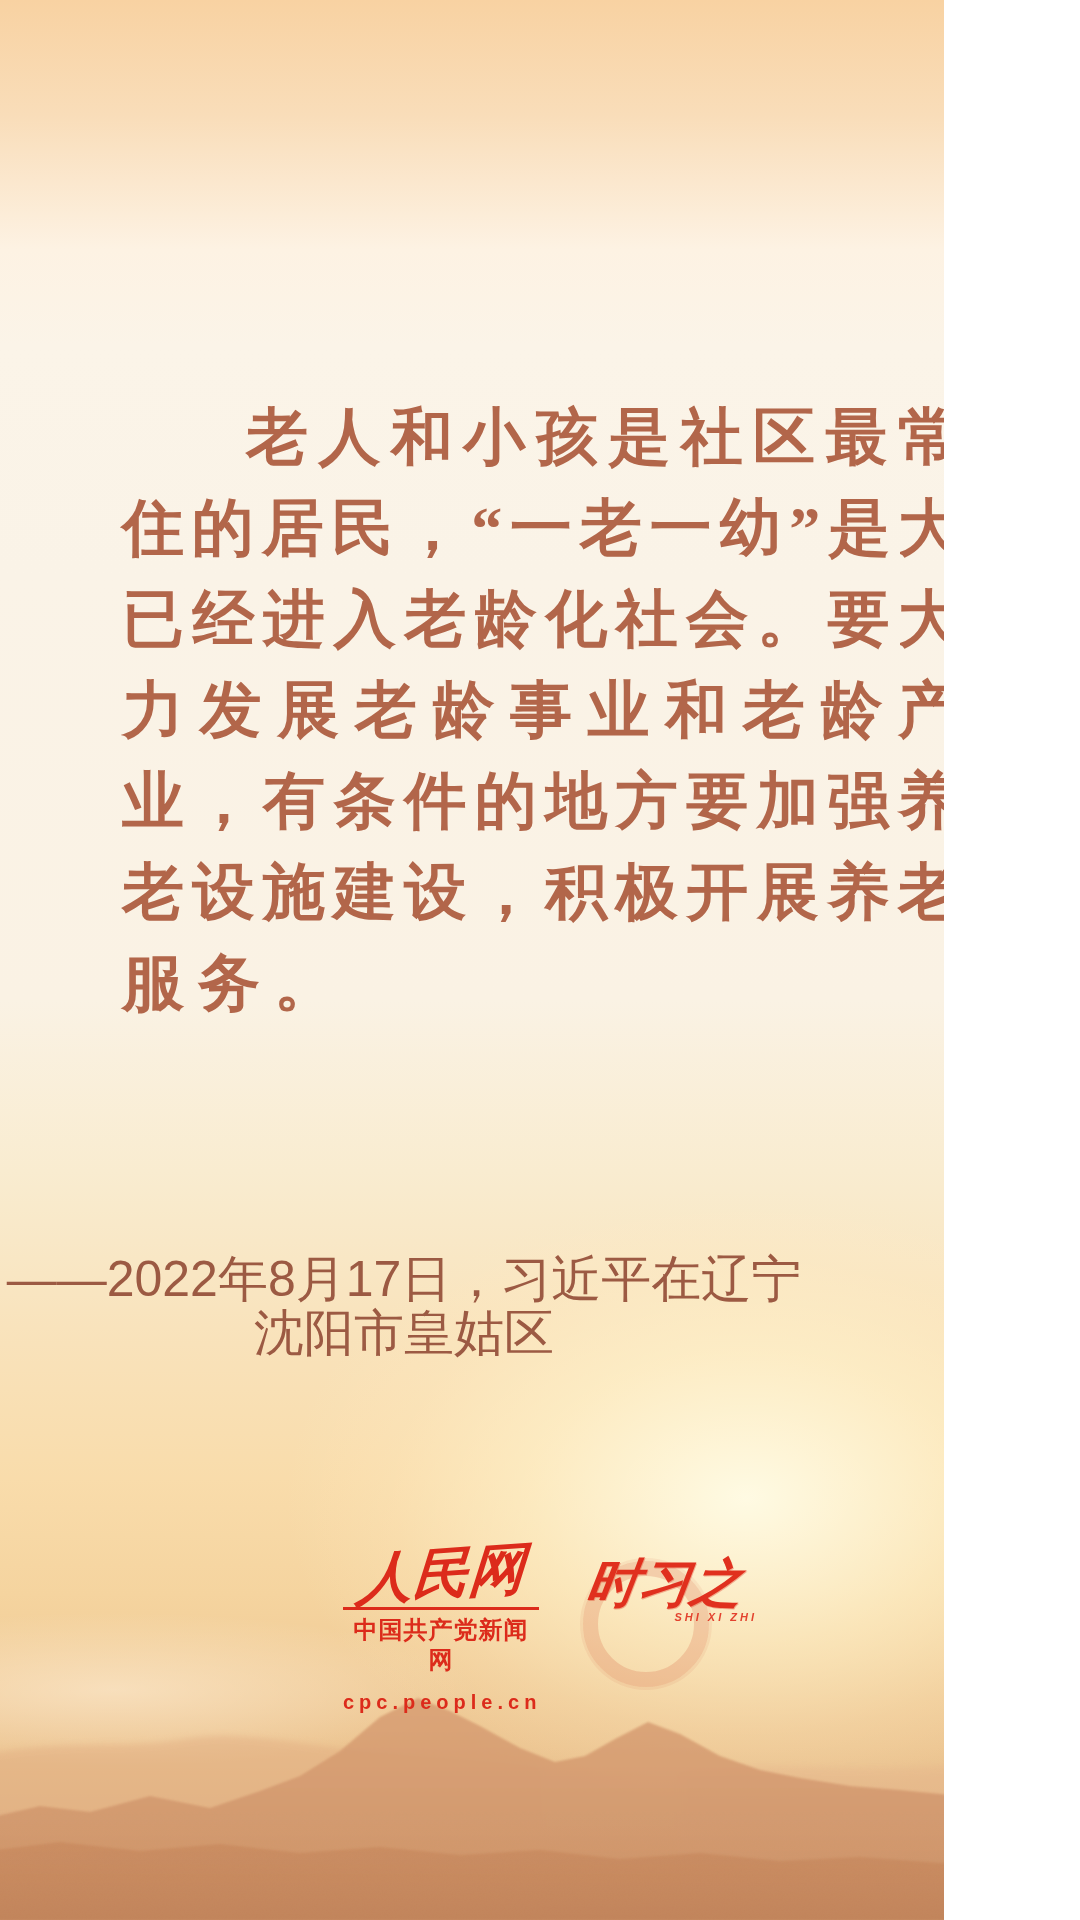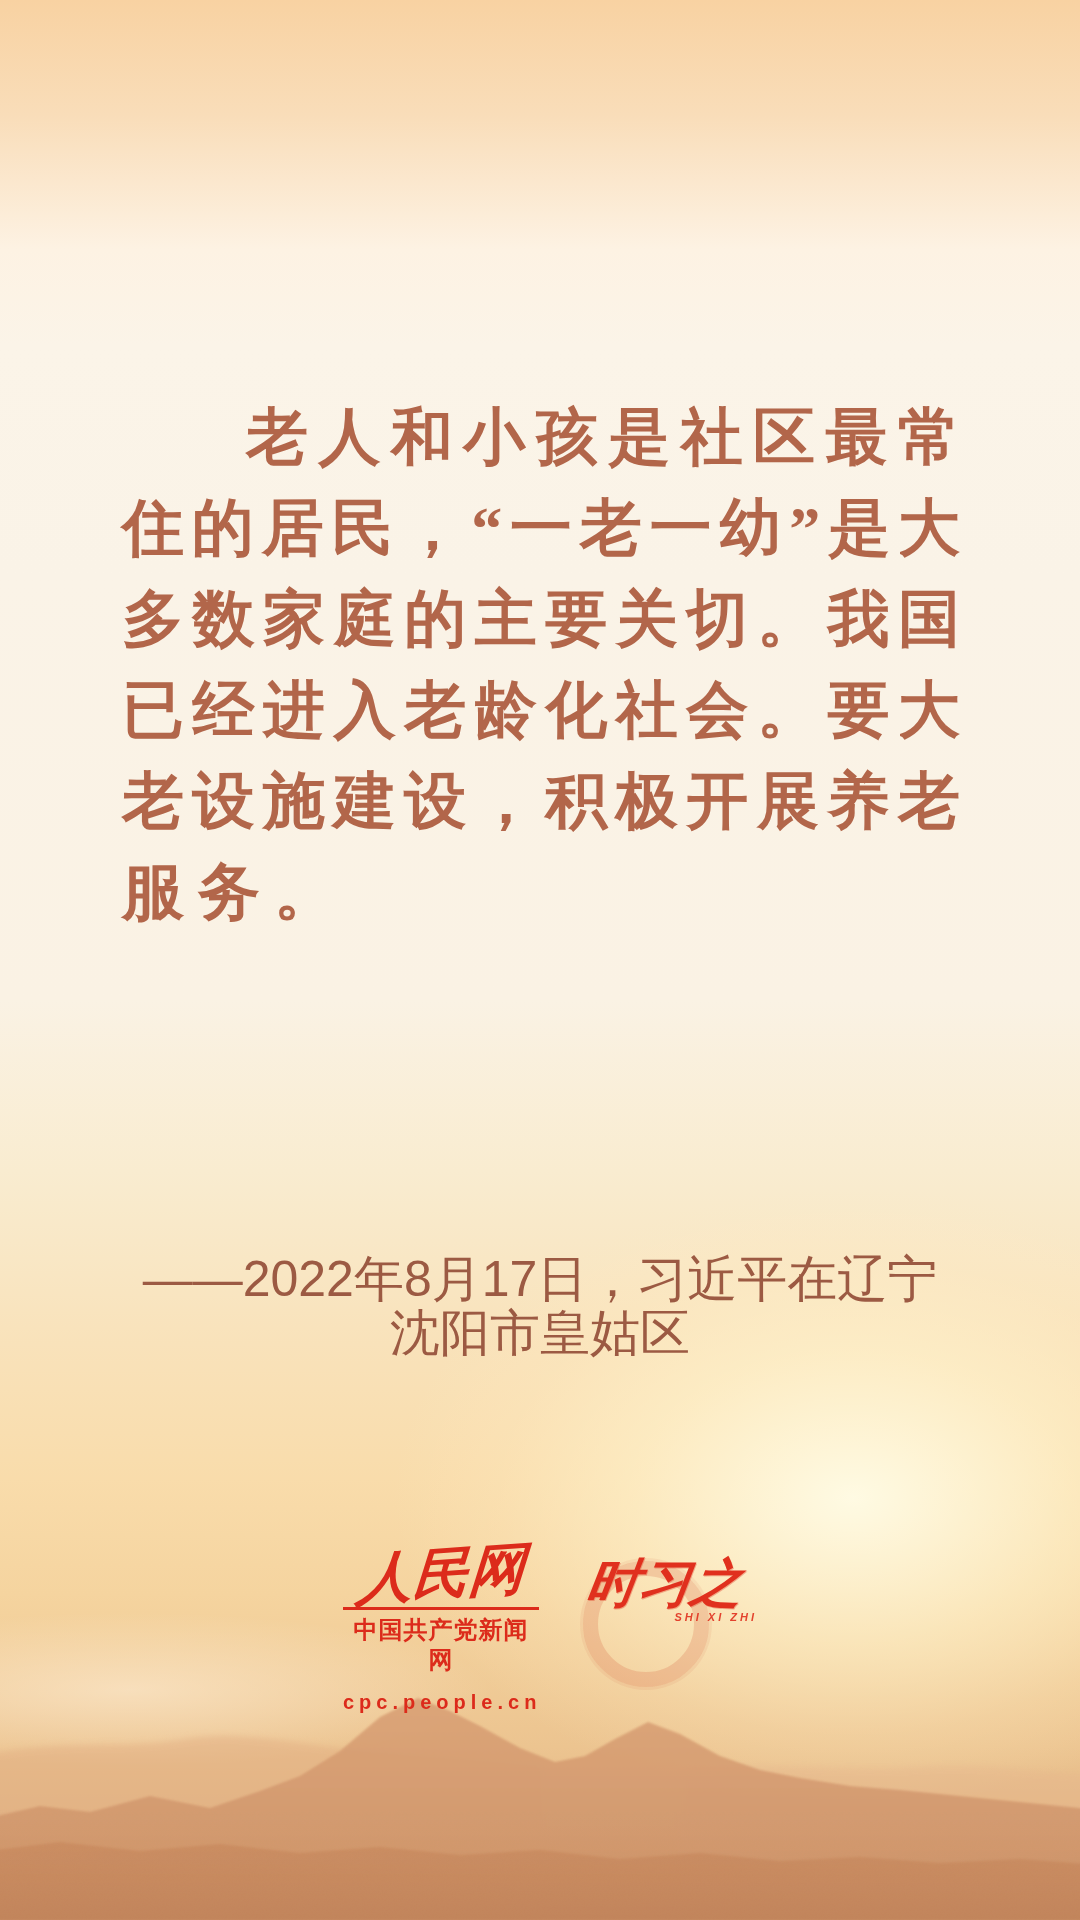--- a/index.html
+++ b/index.html
@@ -1,21 +1,21 @@
 <!DOCTYPE html>
 <html><head>
 <meta charset="utf-8">
 <style>
   html,body{margin:0;padding:0;}
   body{
     width:1080px;height:1920px;overflow:hidden;
     font-family:"Liberation Sans","DejaVu Sans",sans-serif;
   }
   .page{
-    position:relative;width:1080px;height:1920px;overflow:hidden;
+    position:relative;width:944px;height:1920px;overflow:hidden;
     background:
       
       radial-gradient(ellipse 640px 430px at 79% 78%,
         rgba(255,252,230,0.95) 0%, rgba(255,243,205,0.60) 34%,
         rgba(255,236,195,0.25) 55%, rgba(255,236,195,0) 72%),
       
       radial-gradient(ellipse 520px 110px at 12% 88%,
         rgba(255,240,219,0.55) 0%, rgba(255,240,219,0) 70%),
       
       linear-gradient(180deg,
@@ -84,22 +84,23 @@
   .mountains{position:absolute;left:0;bottom:0;width:1080px;height:400px;z-index:1;}
 </style>
 </head>
 <body>
 
 <div class="page">
 
   <div class="quote">
     <div class="qline first">老人和小孩是社区最常</div>
     <div class="qline">住的居民，“一老一幼”是大</div>
-    <div class="qline">多数家庭的主要关切。我国</div>
     <div class="qline">已经进入老龄化社会。要大</div>
+    <div class="qline">力发展老龄事业和老龄产</div>
+    <div class="qline">业，有条件的地方要加强养</div>
     <div class="qline">老设施建设，积极开展养老</div>
     <div class="qline last">服务。</div>
   </div>
 
   <div class="attribution">
     <div>——2022年8月17日，习近平在辽宁沈阳市皇姑区</div>
   </div>
 
   <div class="logos">
     <div class="people-logo">

